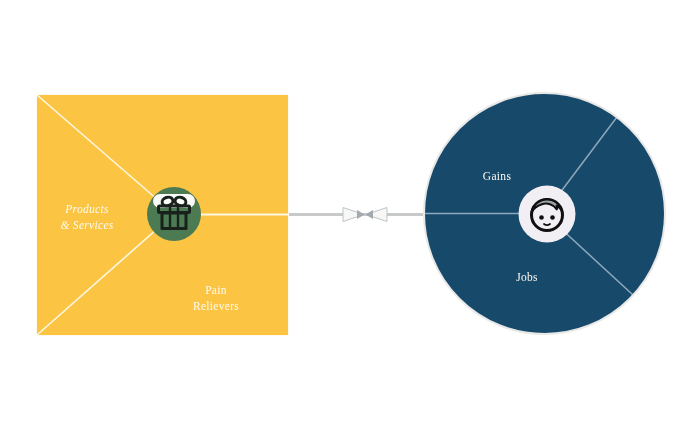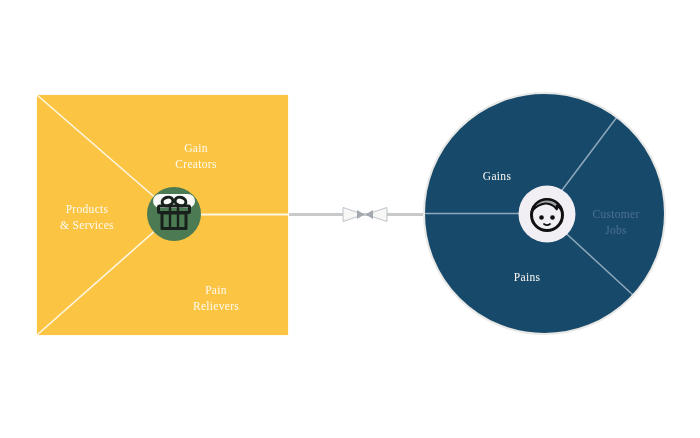--- a/index.html
+++ b/index.html
@@ -66,25 +66,21 @@
                C 13.5,-5.5 11.5,-7.5 9.5,-8.2
                C 10.2,-6.8 10.3,-5.8 9.8,-4.6
                C 6.5,-9.8 0,-11.5 -5,-9.8
                C -10,-8.2 -13.5,-5.5 -15.2,-2 Z" fill="#9EA3A8" stroke="#101010" stroke-width="2" stroke-linejoin="round"></path>
       <circle cx="-5.5" cy="3.5" r="2.3" fill="#0D0D0D"></circle>
       <circle cx="5.5" cy="3.5" r="2.3" fill="#0D0D0D"></circle>
       <path d="M -3,10 Q 0,12.2 3,10" fill="none" stroke="#101010" stroke-width="1.8" stroke-linecap="round"></path>
     </g>
   </svg>
 
-  <div class="label" style="left:87px;top:217px;">Products
+  <div class="label" style="left:87px;top:217px;font-style:italic;">Products
 &amp; Services</div>
-  <div class="label" style="left:196px;top:156px;">Gain
-Creators</div>
   <div class="label" style="left:208px;top:298px;margin-left:8px;">Pain
 Relievers</div>
 
   <div class="label" style="left:497px;top:158px;margin-top:18px;">Gains</div>
-  <div class="label" style="left:527px;top:277px;">Pains</div>
-  <div class="label label-jobs" style="left:616px;top:222px;">Customer
-Jobs</div>
+  <div class="label" style="left:527px;top:277px;">Jobs</div>
 
 </div>
 
 </body></html>

